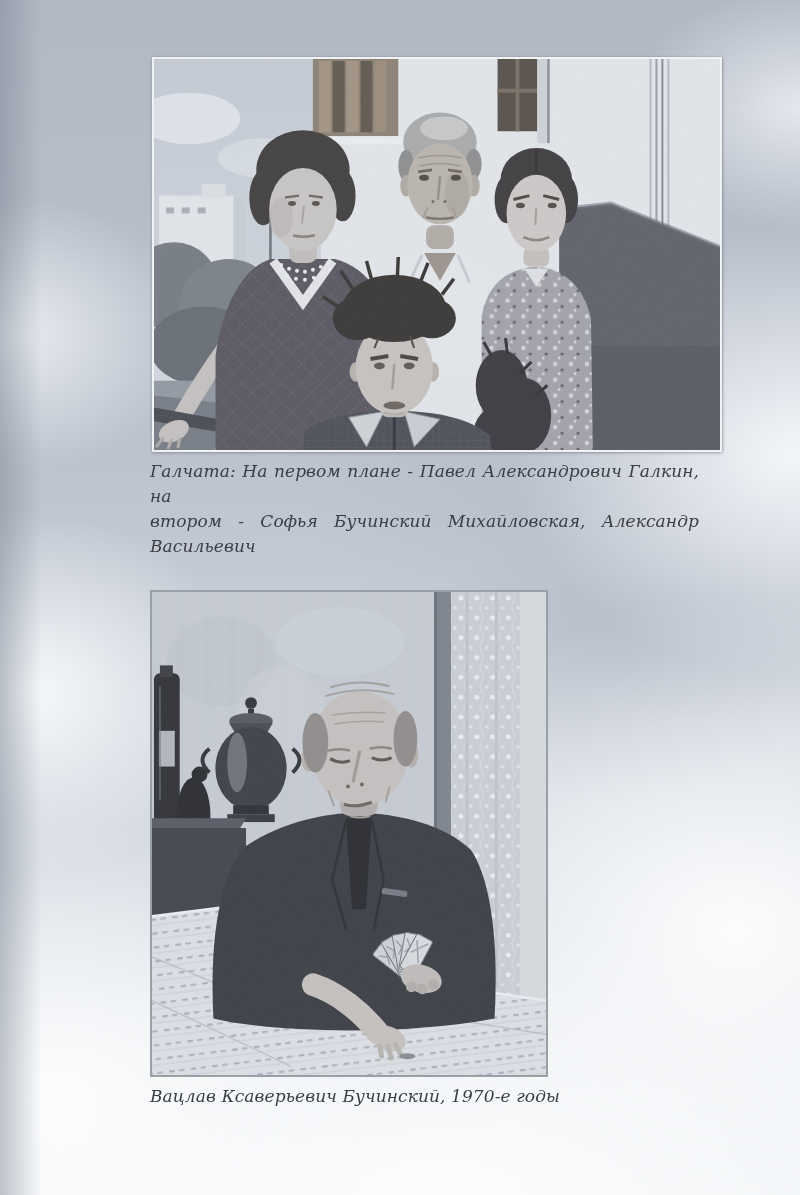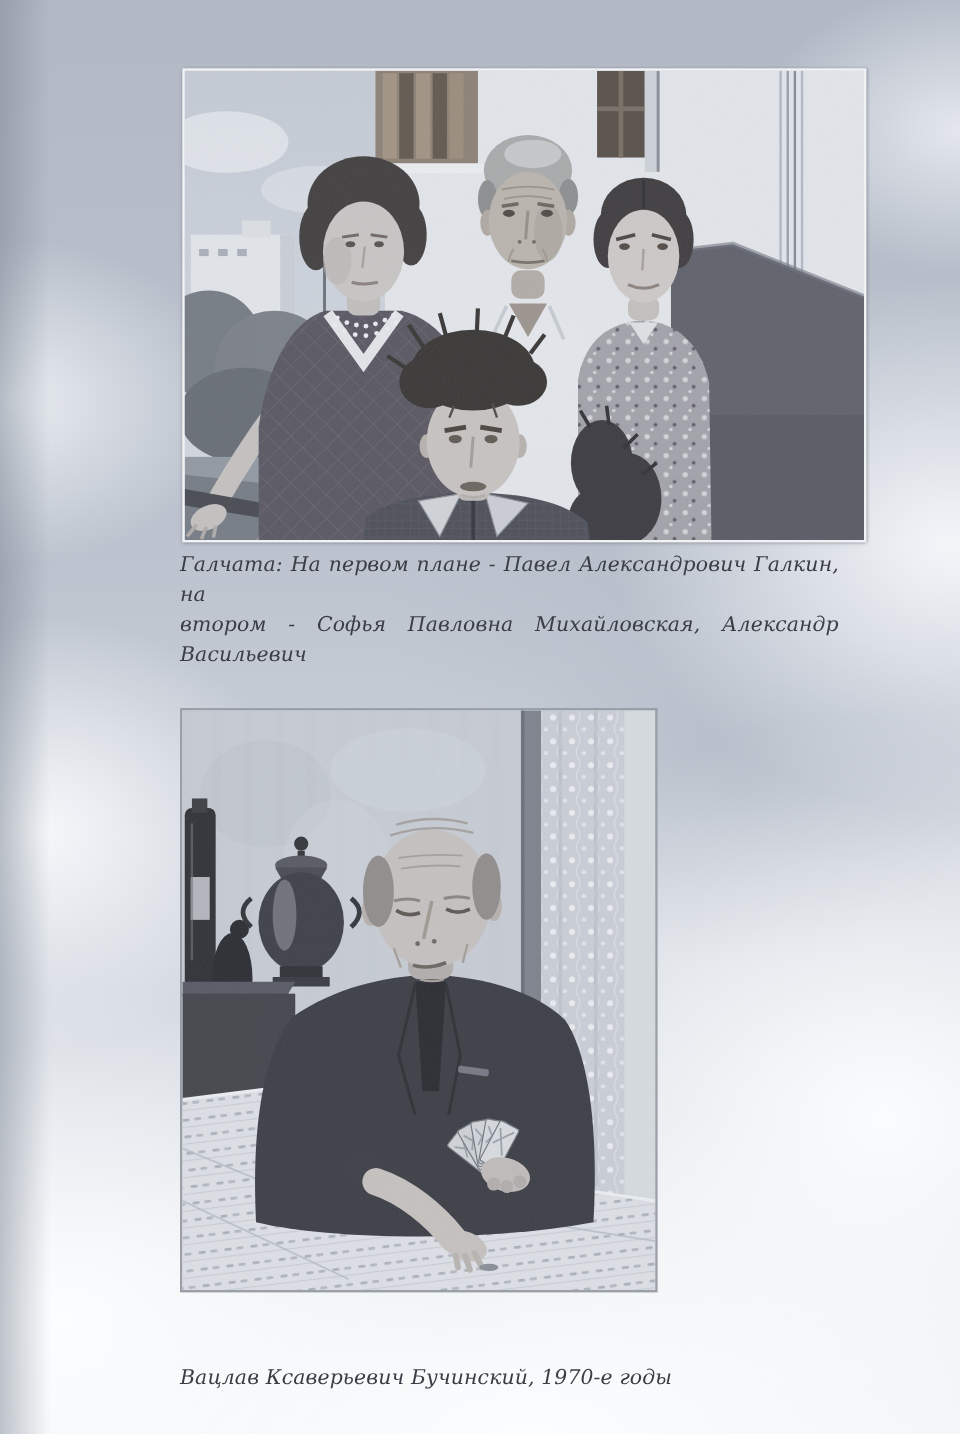--- a/index.html
+++ b/index.html
@@ -34,21 +34,21 @@
   .photo2{
     left:150px;top:590px;width:394px;height:483px;
     border:2px solid #99a0a8;
     box-shadow:inset 0 0 0 3px rgba(238,241,244,.55);
   }
   .caption{
     position:absolute;color:#3a3d44;
     font-style:italic;font-size:17px;line-height:25px;letter-spacing:.1px;
   }
   .caption1{left:150px;top:459px;width:549px;}
-  .caption2{left:150px;top:1136px;width:430px;}
+  .caption2{left:150px;top:1084px;width:430px;}
   .caption-line{text-align:justify;text-align-last:justify;}
   .caption-line.last{text-align-last:left;}
 </style>
 </head>
 <body>
 
 <div class="page">
   <div class="gutter"></div>
 
   <figure class="photo photo1" style="margin:0">
@@ -237,21 +237,21 @@
         <path d="M232,357 Q242,361 252,357" stroke="#b5aea8" stroke-width="2" fill="none"></path>
       </g>
 
       <rect width="570" height="395" fill="#9fb0c8" opacity=".07"></rect>
       <rect width="570" height="395" filter="url(#g1)" opacity=".16"></rect>
     </svg>
   </figure>
 
   <div class="caption caption1">
     <div class="caption-line">Галчата: На первом плане - Павел Александрович Галкин, на</div>
-    <div class="caption-line">втором - Софья Павловна Михайловская, Александр Васильевич</div>
+    <div class="caption-line">втором - Софья Бучинский Михайловская, Александр Васильевич</div>
   </div>
 
   <figure class="photo photo2" style="margin:0">
     <svg viewBox="0 0 398 487" preserveAspectRatio="none" role="img" aria-label="Пожилой мужчина за столом с веером игральных карт, позади самовар и кружевная занавеска">
       <defs>
         <pattern id="laceP" width="16" height="20" patternUnits="userSpaceOnUse">
           <circle cx="8" cy="6" r="2.5" fill="#eef0f2"></circle>
             <circle cx="2" cy="16" r="1.8" fill="#e6e9ec"></circle>
           <path d="M13,0 Q16,5 13,10 T13,20" stroke="#dfe2e6" stroke-width="1" fill="none"></path>
         </pattern>

